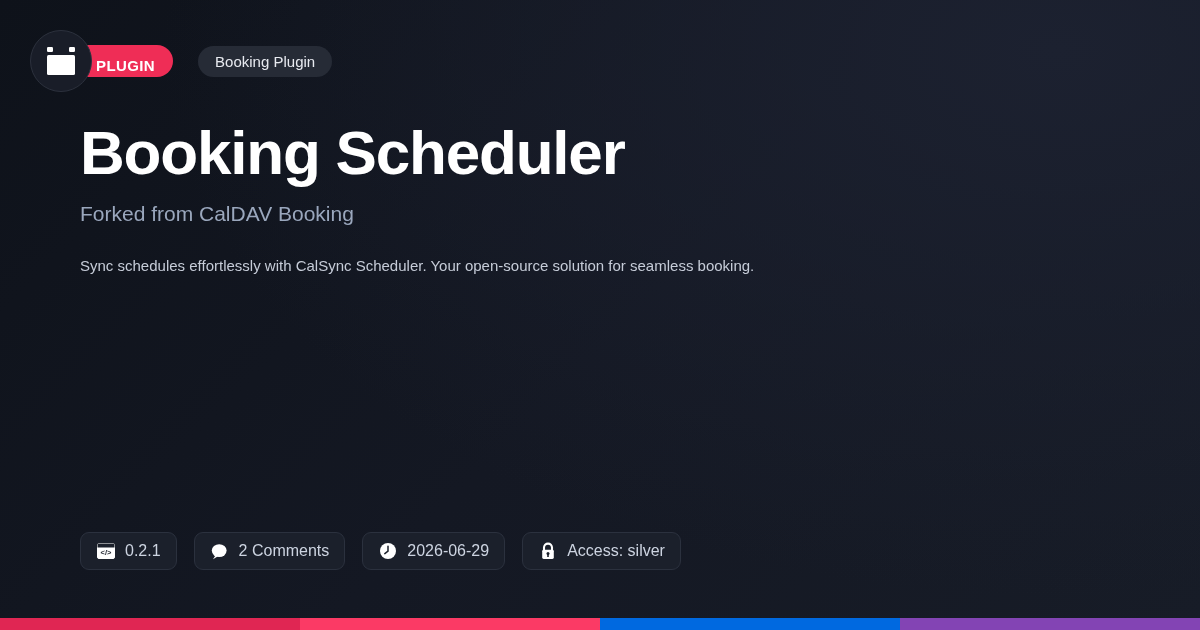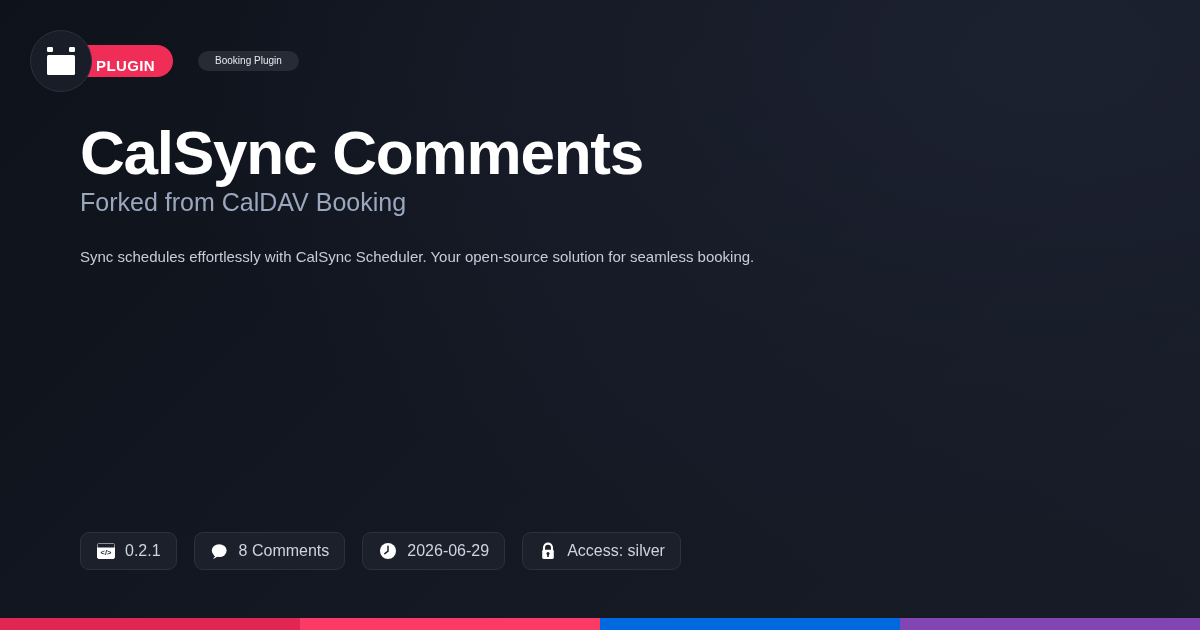--- a/index.html
+++ b/index.html
@@ -72,26 +72,26 @@
     border: 1px solid #2c313d;
     display: flex;
     align-items: center;
     justify-content: center;
   }
 
   .avatar svg { display: block; }
 
   .tag-pill {
     margin-left: 25px;
-    height: 20px;
+    height: 31px;
     padding: 0 17px;
     border-radius: 16px;
     background: #262b36;
     color: #e8eaf0;
-    font-size: 10px;
+    font-size: 15px;
     display: flex;
     align-items: center;
     line-height: 1;
   }
 
   
   .headline-block {
     position: absolute;
     left: 80px;
     top: 120px;
@@ -101,21 +101,22 @@
   .title {
     font-size: 62px;
     font-weight: bold;
     color: #ffffff;
     letter-spacing: -1.2px;
     line-height: 1.08;
     white-space: nowrap;
   }
 
   .subtitle {
-    font-size: 25px;
+    margin-top: 14px;
+    font-size: 21px;
     color: #9aa7bd;
     font-weight: normal;
     line-height: 1.2;
   }
 
   .description {
     margin-top: 27px;
     font-size: 15px;
     line-height: 1.68;
     color: #c6ccd8;
@@ -186,21 +187,21 @@
             <rect x="2" y="9" width="28" height="20" rx="1.5" fill="#ffffff"></rect>
           </svg>
         </span>
       </div>
     </div>
 
     <div class="tag-pill">Booking Plugin</div>
   </div>
 
   <div class="headline-block">
-    <div class="title">CalSync Comments</div>
+    <div class="title">Booking Scheduler</div>
     <div class="subtitle">Forked from CalDAV Booking</div>
     <div class="description">Sync schedules effortlessly with CalSync Scheduler. Your open-source solution for seamless booking.</div>
   </div>
 
   <div class="meta-row">
 
     <div class="meta-pill">
       <span class="meta-icon">
         <svg width="18" height="16" viewBox="0 0 18 16" aria-hidden="true">
           <rect x="0.5" y="0.5" width="17" height="15" rx="1.5" fill="#ffffff" stroke="#ffffff"></rect>
@@ -211,21 +212,21 @@
       <span>0.2.1</span>
     </div>
 
     <div class="meta-pill">
       <span class="meta-icon">
         <svg width="18" height="17" viewBox="0 0 18 17" aria-hidden="true">
           <ellipse cx="9.2" cy="7.6" rx="7.4" ry="6.4" fill="#ffffff"></ellipse>
           <path d="M5.6 12.2 L3.0 16.2 L7.6 13.4 Z" fill="#ffffff"></path>
         </svg>
       </span>
-      <span>8 Comments</span>
+      <span>2 Comments</span>
     </div>
 
     <div class="meta-pill">
       <span class="meta-icon">
         <svg width="18" height="18" viewBox="0 0 18 18" aria-hidden="true">
           <circle cx="9" cy="9" r="8" fill="#ffffff"></circle>
           <path d="M9 4.3 V9.2 L5.8 11.6" stroke="#1b202b" stroke-width="1.5" fill="none" stroke-linecap="round"></path>
         </svg>
       </span>
       <span>2026-06-29</span>

